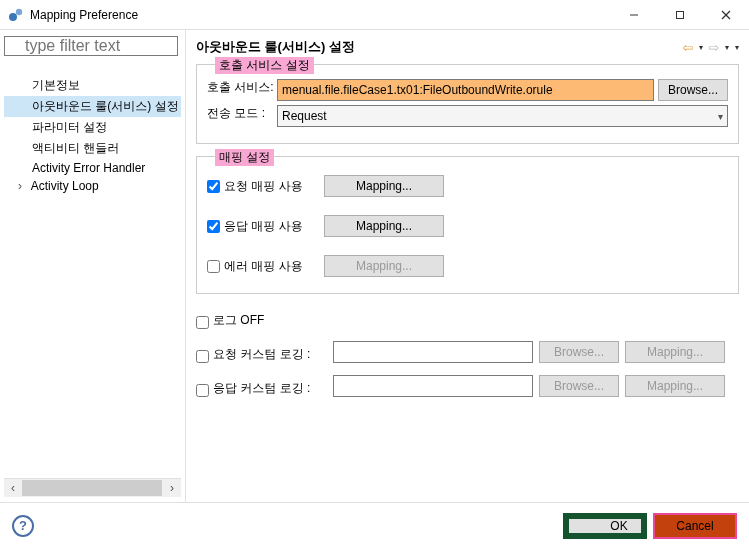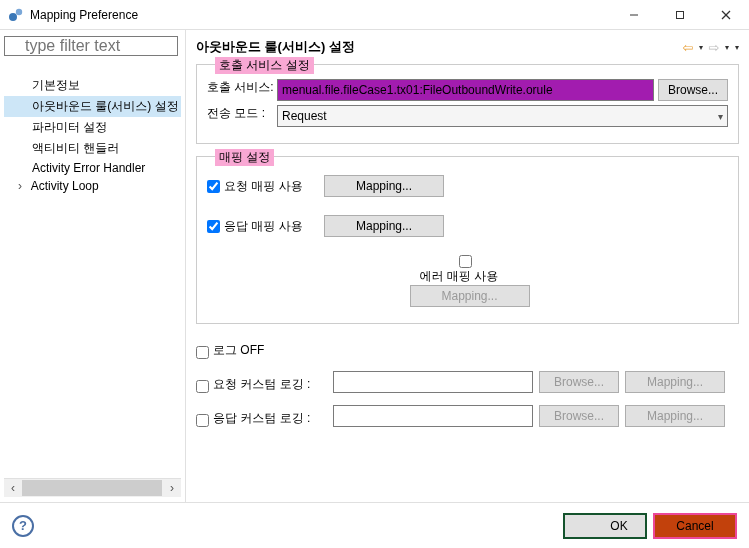--- a/index.html
+++ b/index.html
@@ -43,43 +43,43 @@
 .nav-btn { width:18px; height:16px; display:flex; align-items:center; justify-content:center; }
 .nav-arrow { font-size:13px; }
 .nav-drop { font-size:8px; color:#333; }
 .back .nav-arrow { color:#e8a23d; }
 .fwd .nav-arrow { color:#bbb; }
 
 .group { border:1px solid #ccc; margin-bottom:12px; padding:10px 10px 12px 10px; position:relative; }
 .group-title { position:absolute; top:-8px; left:18px; background:#f9a8d4; padding:0 4px; font-size:12px;text-align:center; }
 .row { display:flex; margin:4px 0; }
 .label { width:70px; }
-.text-input { flex:1; border:1px solid #7a7a7a; padding:2px 4px; font-size:12px; height:22px; background:#a21caf; }
+.text-input { flex:1; border:1px solid #7a7a7a; padding:2px 4px; font-size:12px; height:22px; background:#fdba74; }
 .combo { flex:1; border:1px solid #7a7a7a; height:22px; padding:2px 4px; font-size:12px; background:#f5f5f5; display:flex; align-items:center; justify-content:space-between; }
 .combo .chev { color:#555; font-size:10px; }
 .btn { min-width:70px; height:22px; border:1px solid #adadad; background:#e1e1e1; font-size:12px; text-align:center; display:flex; align-items:center; justify-content:center; margin-left:4px; }
 .btn.disabled { color:#999; background:#e1e1e1; }
 .btn.mapping { min-width: 120px; }
 
 .map-row { display:flex; align-items:center; margin:8px 0 18px 0; }
-.map-row:last-child { margin-bottom:4px;flex-direction:column; }
+.map-row:last-child { margin-bottom:4px; }
 .check { margin-right: 4px; }
 .check-label { width:96px; }
 
 .logging-row { display:flex; align-items:flex-end; margin:6px 0; }
 .log-check-label { width:120px; }
 .logging-input { border:1px solid #7a7a7a; height:22px; width:200px; padding:2px 4px; background:#fff; font-size:12px; }
 .logging-btn { min-width:80px; height:22px; border:1px solid #adadad; background:#e1e1e1; font-size:12px; display:flex; align-items:center; justify-content:center; color:#999; margin-left:6px; }
 .logging-btn.mapping { min-width:100px; }
 
 .footer { height:46px; border-top:1px solid #e0e0e0; display:flex; align-items:center; padding:0 12px; }
 .help-icon { width:22px; height:22px; border:2px solid #4a6fa5; border-radius:50%; display:flex; align-items:center; justify-content:center; color:#4a6fa5; font-size:13px; font-weight:bold; }
 .footer-spacer { flex:1; }
 .footer-btn { min-width:84px; height:26px; border:2px solid #ec4899; background:#c2410c; font-size:12px; display:flex; align-items:center; justify-content:center; margin-left:6px; }
-.footer-btn.primary { border:2px solid #14532d; background:#e1e1e1;padding-left:28px; }
+.footer-btn.primary { border:6px solid #14532d; background:#e1e1e1;padding-left:28px; }
 
 .tree-container { height: calc(100% - 24px); }
 </style>
 </head>
 <body>
 
 <div class="titlebar">
   <svg class="app-icon" viewBox="0 0 16 16">
     <circle cx="5" cy="10" r="4" fill="#3b78b8"></circle>
     <circle cx="11" cy="5" r="3.2" fill="#7aa7d8"></circle>

